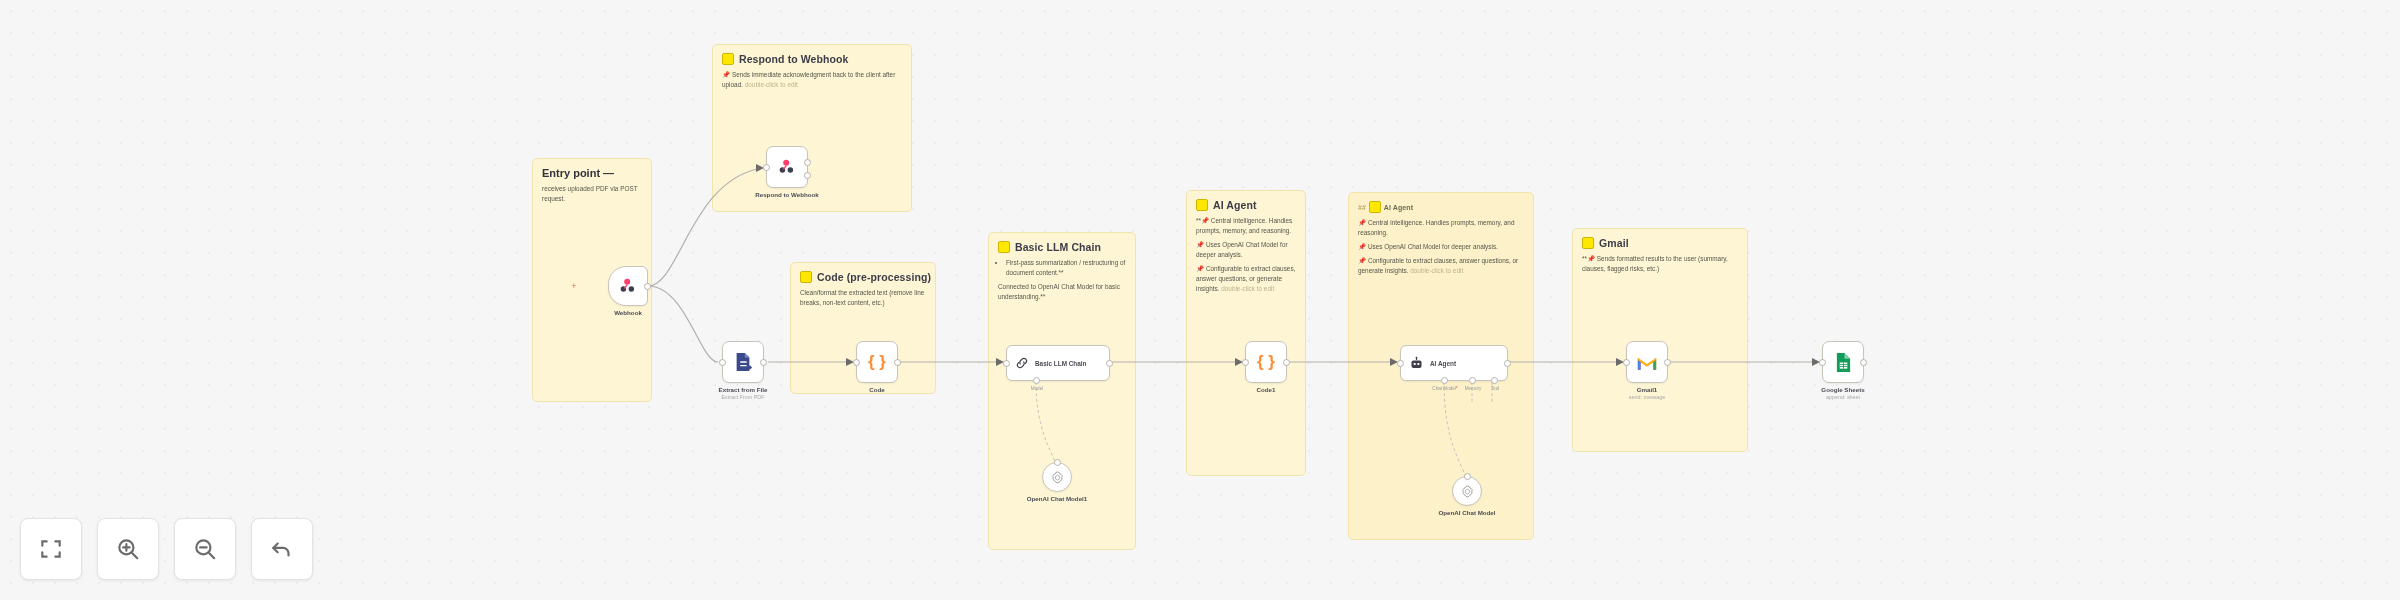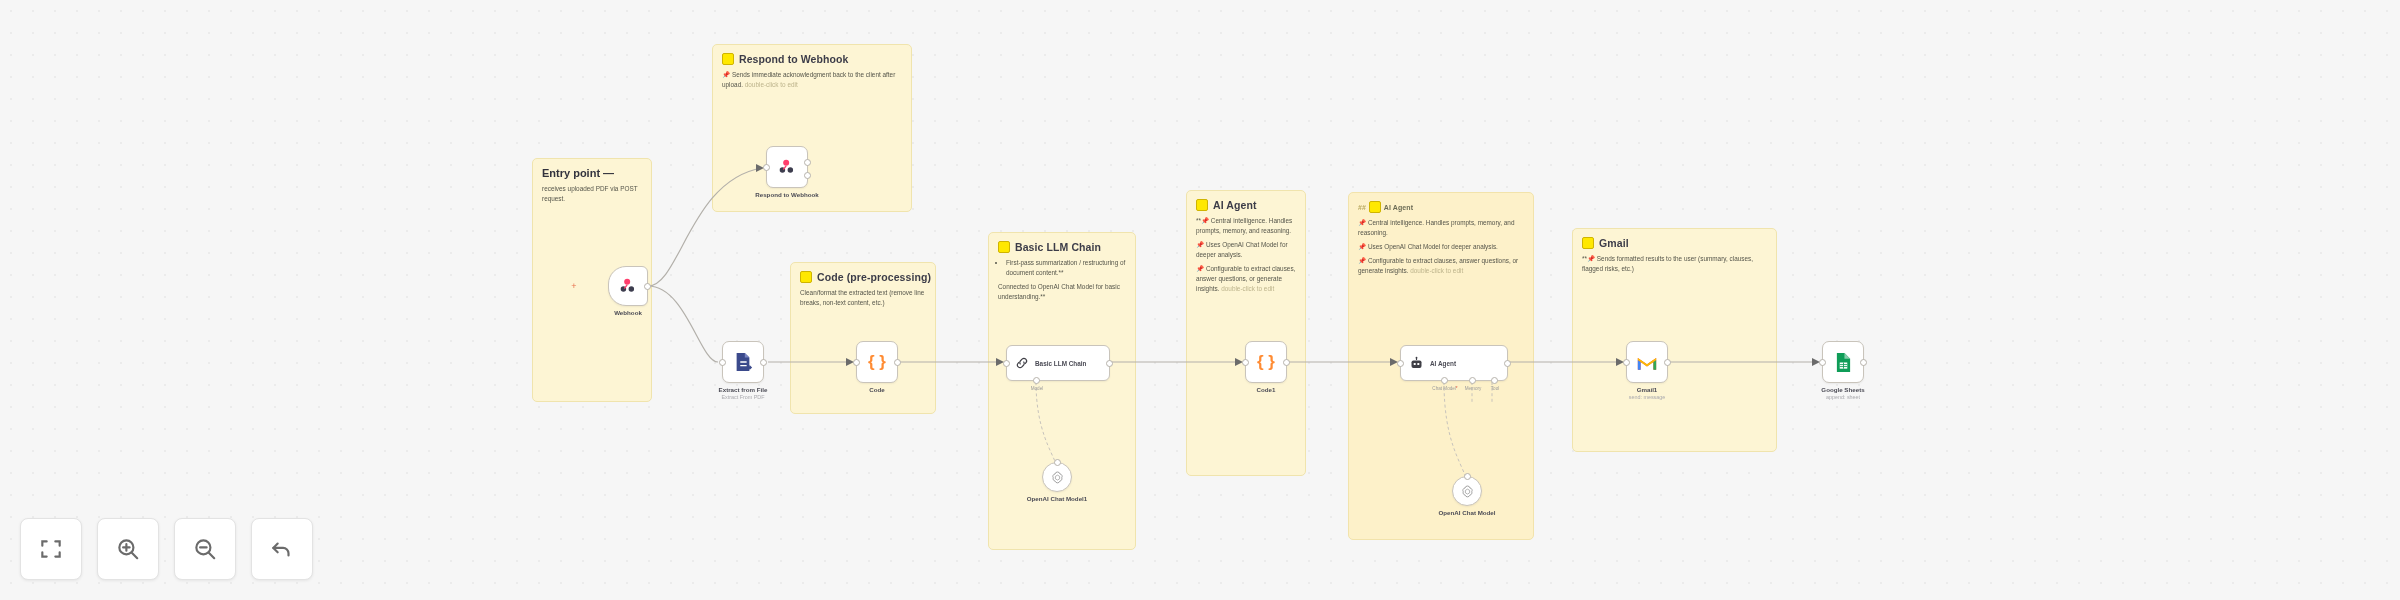--- a/index.html
+++ b/index.html
@@ -140,21 +140,21 @@
       </div>
     </div>
 
     <div class="sticky" style="left:532px;top:158px;width:120px;height:244px;">
       <div class="entry-title">Entry point —</div>
       <div class="sticky-body">
         <p>receives uploaded PDF via POST request.</p>
       </div>
     </div>
 
-    <div class="sticky" style="left:790px;top:262px;width:146px;height:152px;">
+    <div class="sticky" style="left:790px;top:262px;width:146px;height:132px;">
       <div class="sticky-head">
         <span class="sq"></span>
         <span class="sticky-title">Code (pre-processing)</span>
       </div>
       <div class="sticky-body">
         <p>Clean/format the extracted text (remove line breaks, non-text content, etc.)</p>
       </div>
     </div>
 
     <div class="sticky" style="left:988px;top:232px;width:148px;height:318px;">
@@ -196,21 +196,21 @@
         <p><span class="pin">📌</span>
            <span>Central intelligence. Handles prompts, memory, and reasoning.</span></p>
         <p><span class="pin">📌</span>
            <span>Uses OpenAI Chat Model for deeper analysis.</span></p>
         <p><span class="pin">📌</span>
            <span>Configurable to extract clauses, answer questions, or generate insights.</span>
            <span class="dim">double-click to edit</span></p>
       </div>
     </div>
 
-    <div class="sticky" style="left:1572px;top:228px;width:205px;height:224px;">
+    <div class="sticky" style="left:1572px;top:228px;width:176px;height:224px;">
       <div class="sticky-head">
         <span class="sq"></span>
         <span class="sticky-title">Gmail</span>
       </div>
       <div class="sticky-body">
         <p><span>**</span><span class="pin">📌</span>
            <span>Sends formatted results to the user (summary, clauses, flagged risks, etc.)</span></p>
       </div>
     </div>
   </div>

